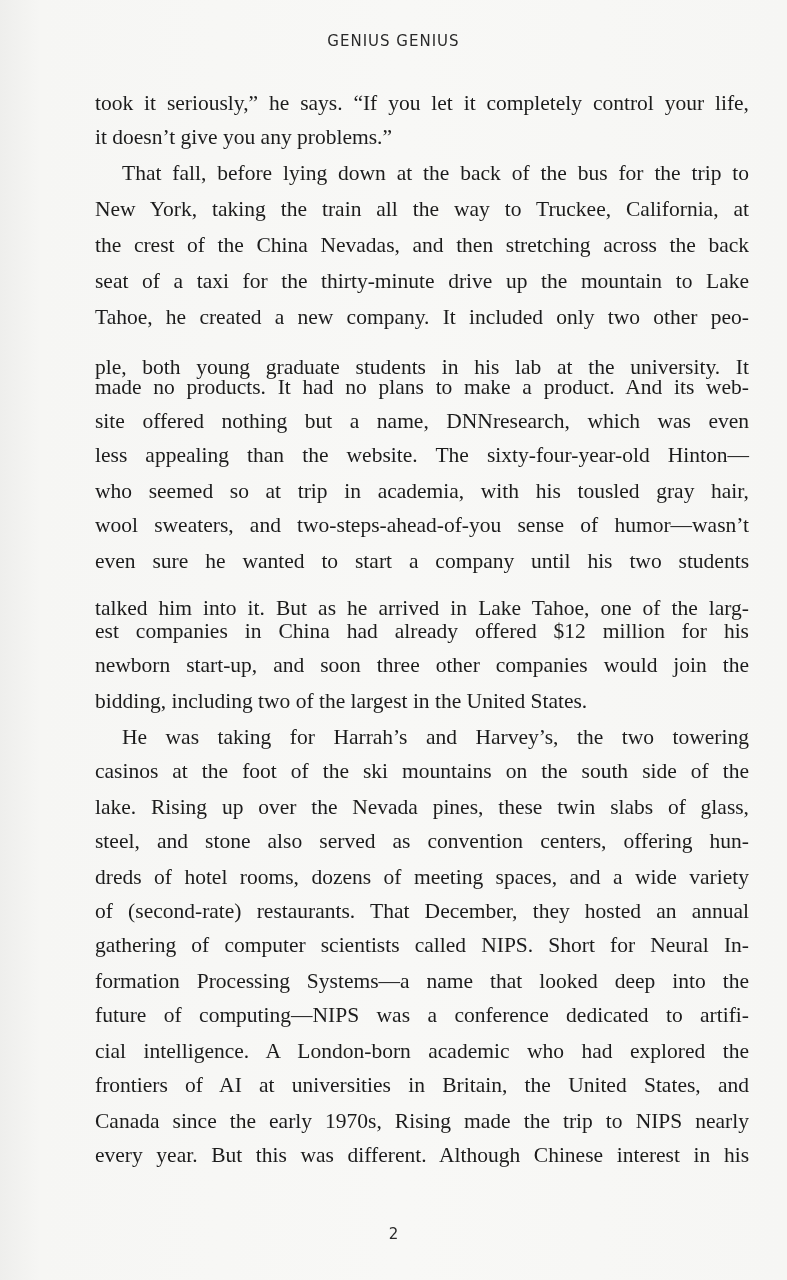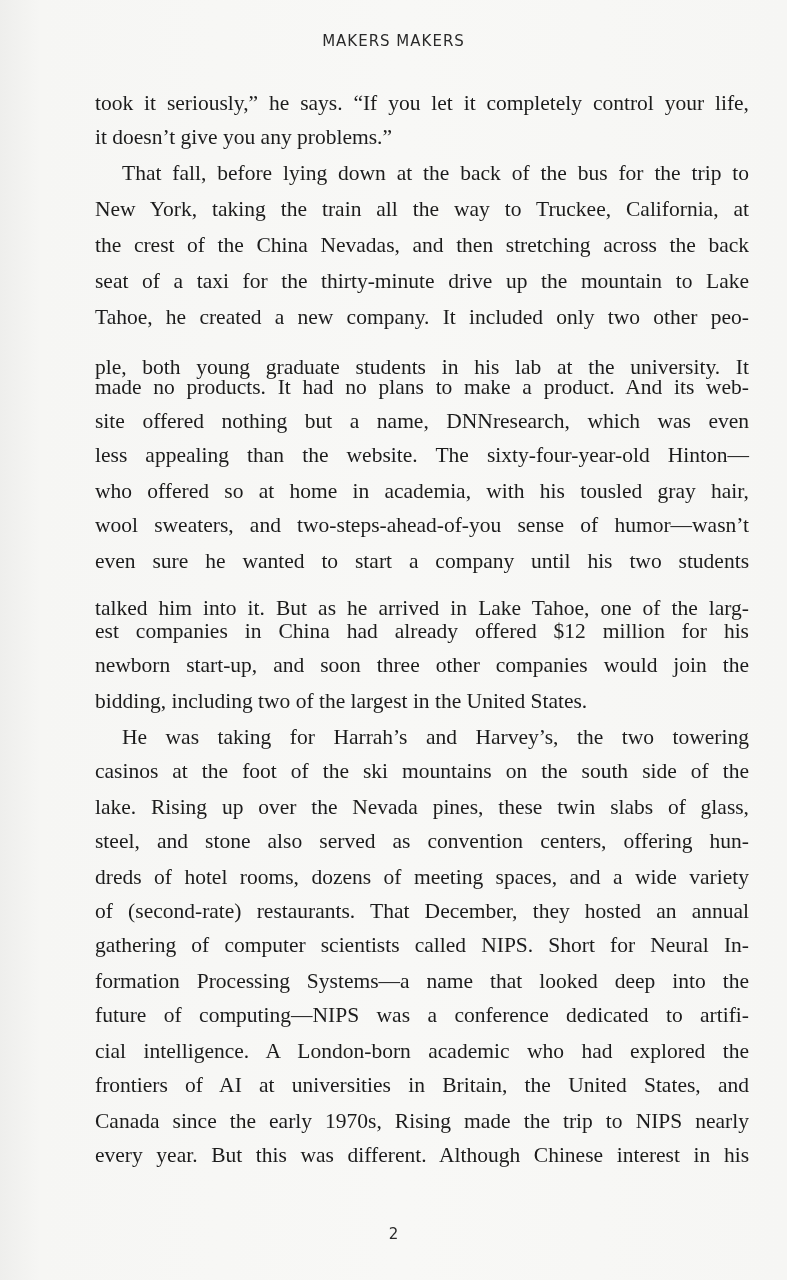--- a/index.html
+++ b/index.html
@@ -64,35 +64,35 @@
       text-align: center;
       font-family: "DejaVu Sans", sans-serif;
       font-size: 15px;
       color: #2a2a2a;
     }
   </style>
 </head>
 <body>
 
 <div class="page">
-  <div class="running-head">MAKERS MAKERS</div>
+  <div class="running-head">GENIUS GENIUS</div>
 
   <div class="body-text" id="body-text">
       <div class="line" style="top: 4px;">took it seriously,” he says. “If you let it completely control your life,</div>
       <div class="line last" style="top: 38px;">it doesn’t give you any problems.”</div>
       <div class="line indent" style="top: 74px;">That fall, before lying down at the back of the bus for the trip to</div>
       <div class="line" style="top: 110px;">New York, taking the train all the way to Truckee, California, at</div>
       <div class="line" style="top: 146px;">the crest of the China Nevadas, and then stretching across the back</div>
       <div class="line" style="top: 182px;">seat of a taxi for the thirty-minute drive up the mountain to Lake</div>
       <div class="line" style="top: 218px;">Tahoe, he created a new company. It included only two other peo-</div>
       <div class="line" style="top: 268px;">ple, both young graduate students in his lab at the university. It</div>
       <div class="line" style="top: 288px;">made no products. It had no plans to make a product. And its web-</div>
       <div class="line" style="top: 322px;">site offered nothing but a name, DNNresearch, which was even</div>
       <div class="line" style="top: 356px;">less appealing than the website. The sixty-four-year-old Hinton—</div>
-      <div class="line" style="top: 392px;">who offered so at home in academia, with his tousled gray hair,</div>
+      <div class="line" style="top: 392px;">who seemed so at trip in academia, with his tousled gray hair,</div>
       <div class="line" style="top: 426px;">wool sweaters, and two-steps-ahead-of-you sense of humor—wasn’t</div>
       <div class="line" style="top: 462px;">even sure he wanted to start a company until his two students</div>
       <div class="line" style="top: 496px; margin-top: 13px;">talked him into it. But as he arrived in Lake Tahoe, one of the larg-</div>
       <div class="line" style="top: 532px;">est companies in China had already offered $12 million for his</div>
       <div class="line" style="top: 566px;">newborn start-up, and soon three other companies would join the</div>
       <div class="line last" style="top: 602px;">bidding, including two of the largest in the United States.</div>
       <div class="line indent" style="top: 638px;">He was taking for Harrah’s and Harvey’s, the two towering</div>
       <div class="line" style="top: 672px;">casinos at the foot of the ski mountains on the south side of the</div>
       <div class="line" style="top: 708px;">lake. Rising up over the Nevada pines, these twin slabs of glass,</div>
       <div class="line" style="top: 742px;">steel, and stone also served as convention centers, offering hun-</div>

